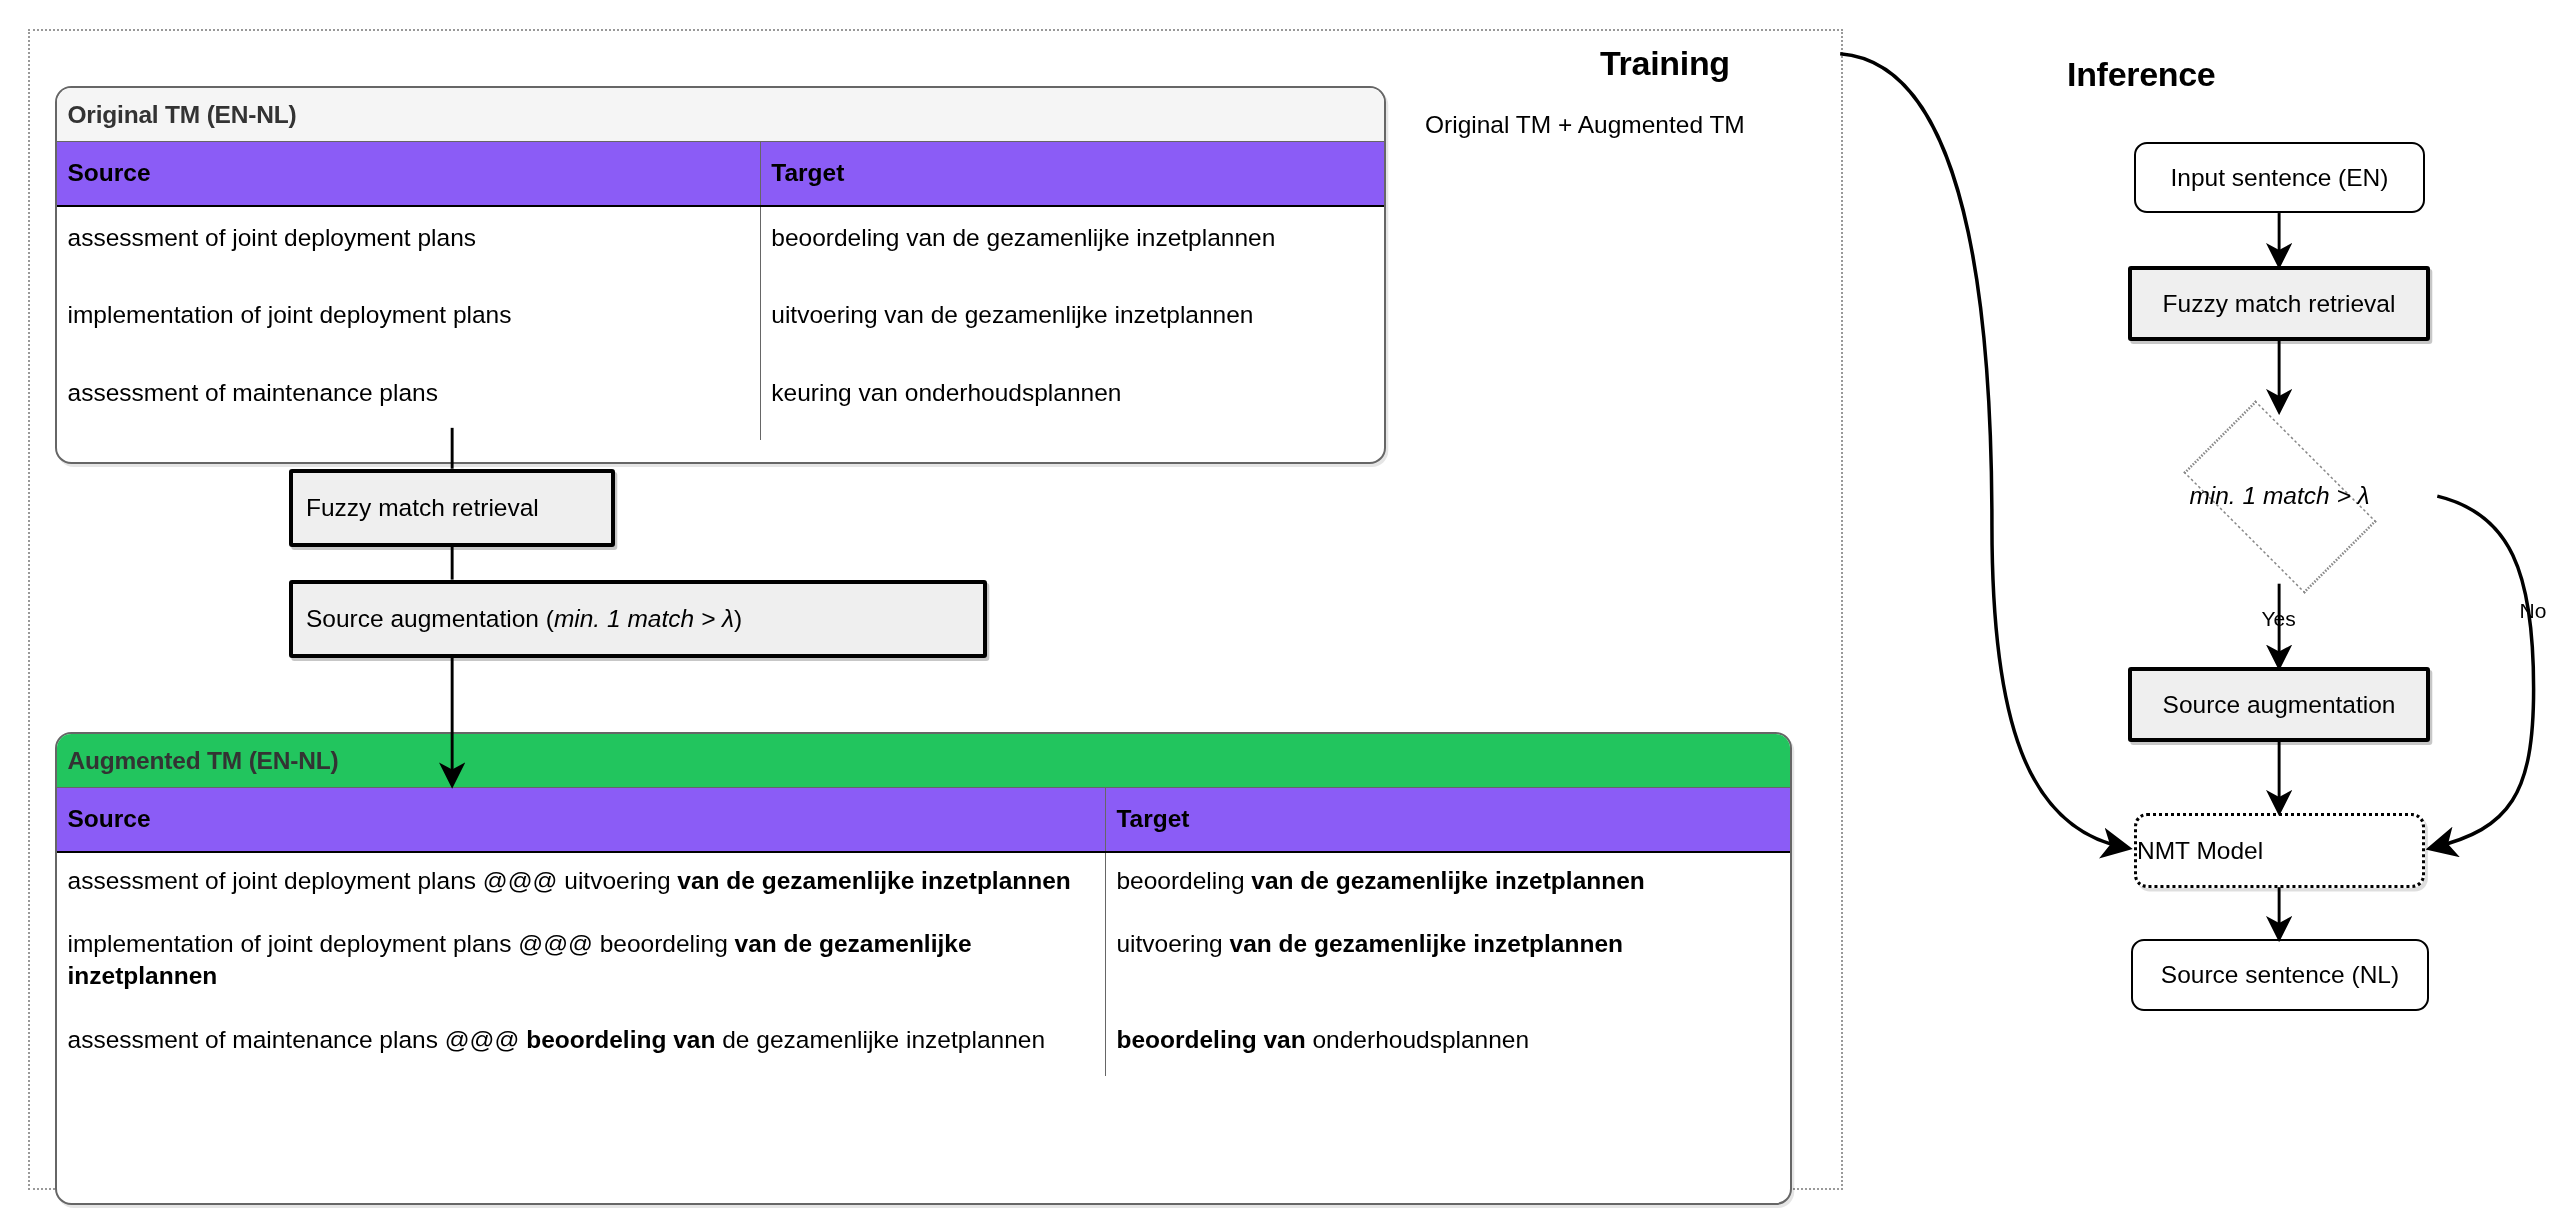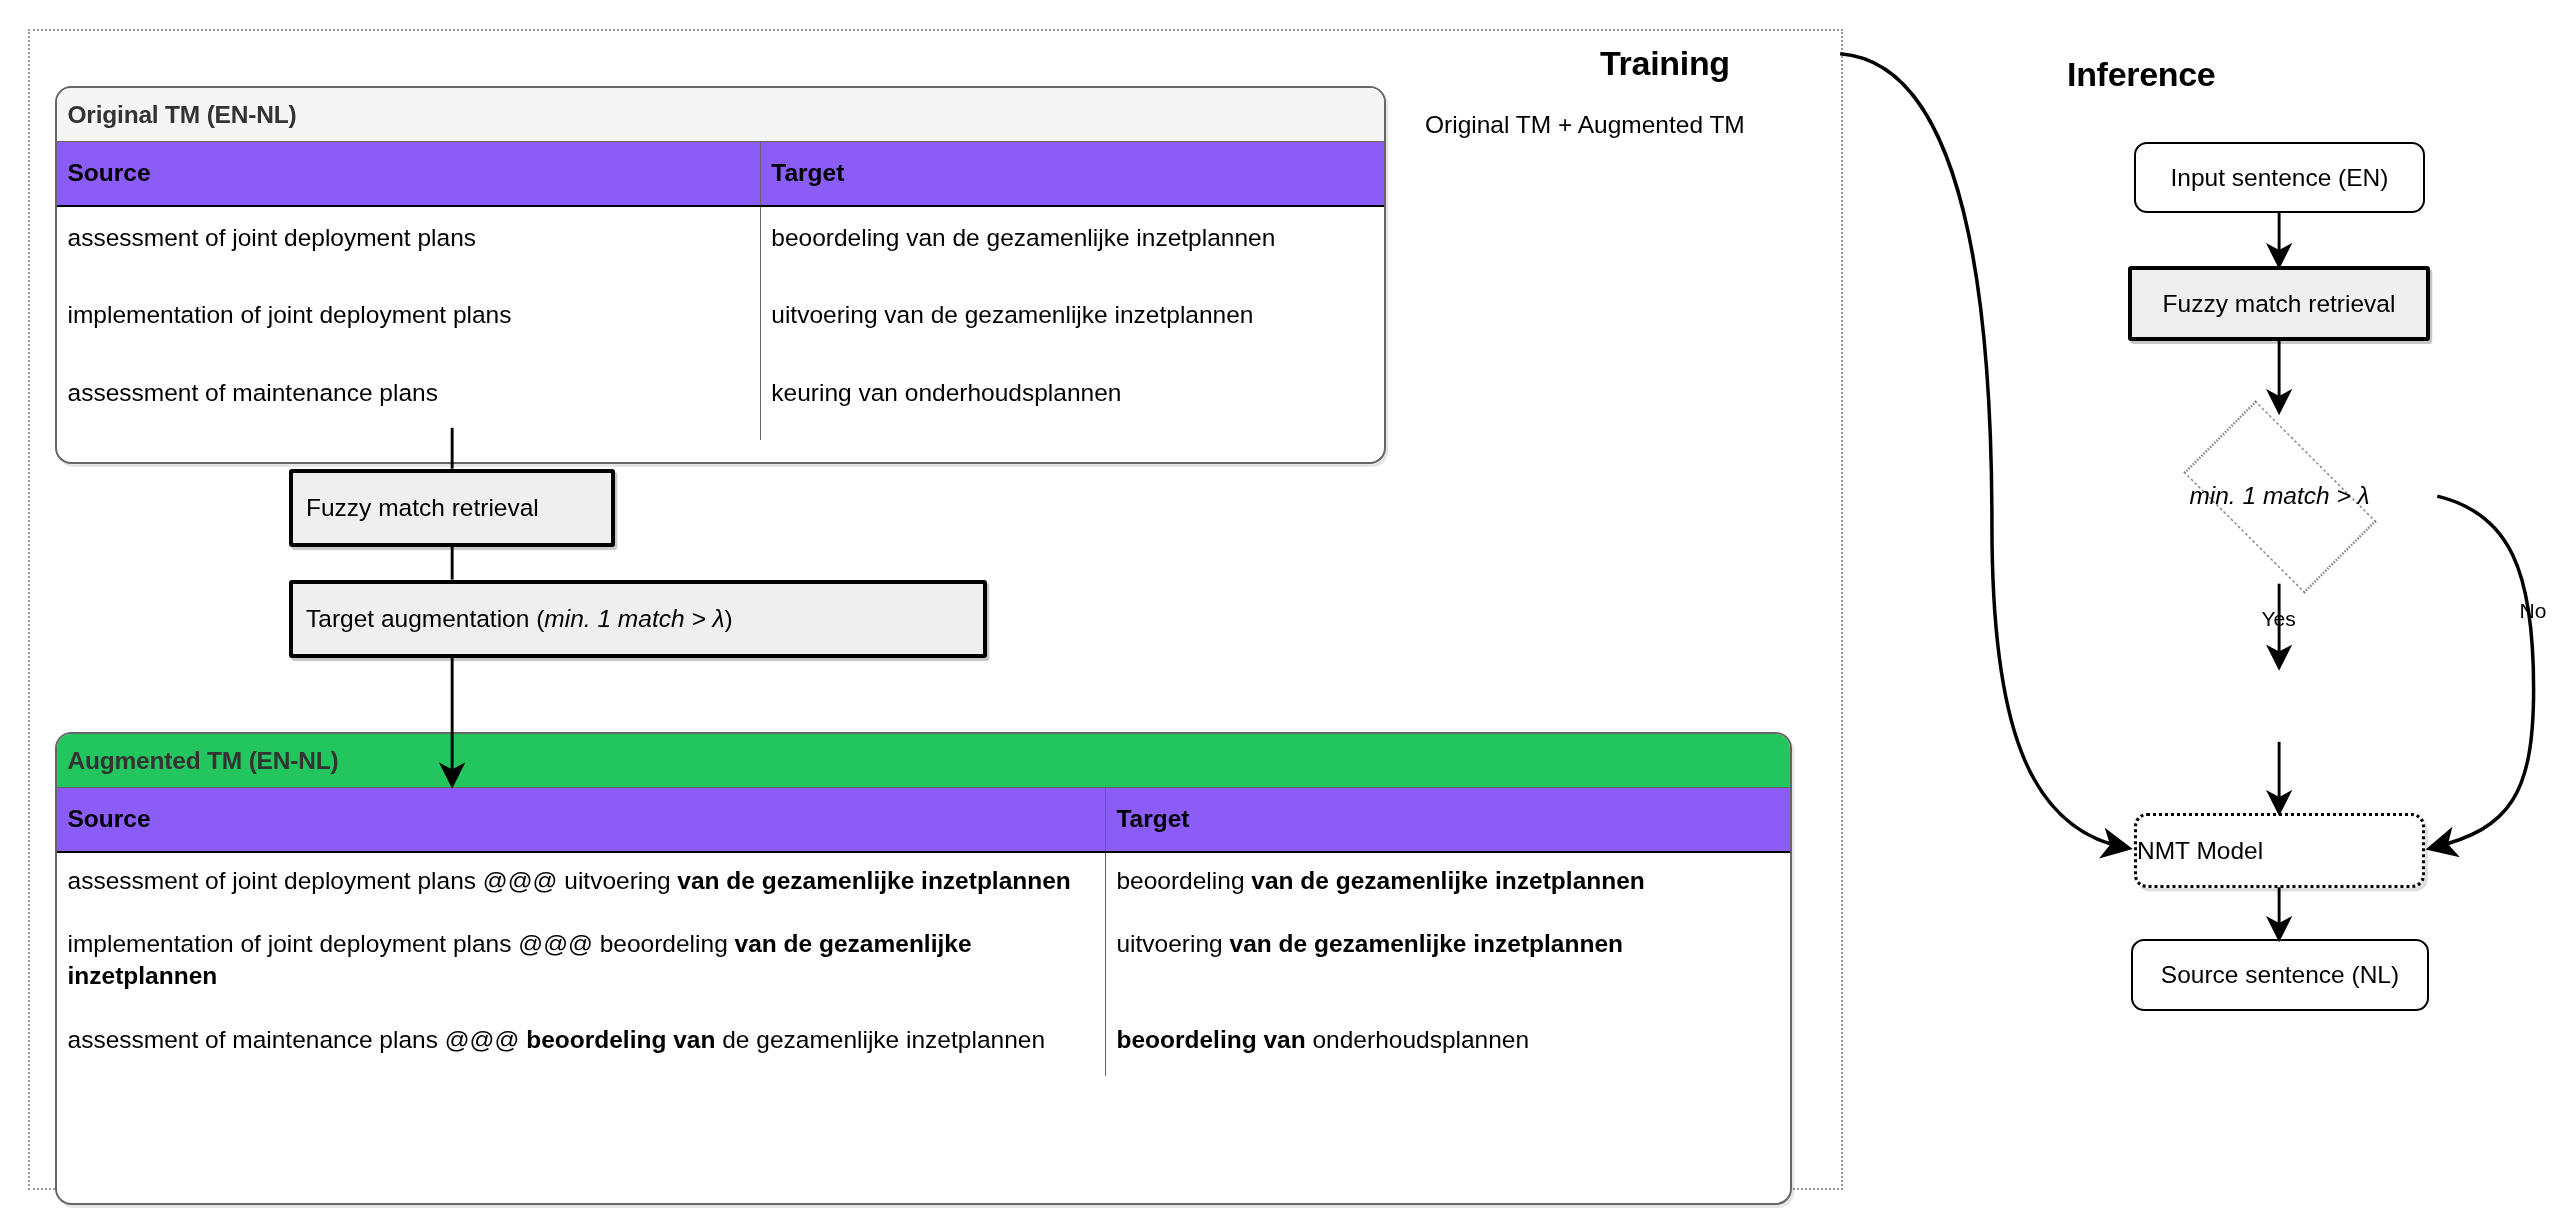--- a/index.html
+++ b/index.html
@@ -228,21 +228,21 @@
         </tr>
       </tbody>
     </table>
   </div>
 
   <div class="proc-box" id="train-fuzzy">
     <span>Fuzzy match retrieval</span>
   </div>
 
   <div class="proc-box" id="train-srcaug">
-    <span>Target augmentation (</span>
+    <span>Source augmentation (</span>
       <span style="font-style:italic">min. 1 match &gt; λ</span>
       <span>)</span>
   </div>
 
   <div class="tm-card" id="augmented-tm">
     <div class="tm-title grey">Augmented TM (EN-NL)</div>
     <table class="tm-table">
       <thead>
         <tr>
           <th style="width:60.5%">Source</th>
@@ -277,20 +277,23 @@
   </div>
 
   <div id="inf-diamond">
     <div class="dia-shape"></div>
     <div class="dia-label">min. 1 match &gt; λ</div>
   </div>
 
   <div class="edge-label" id="label-yes">Yes</div>
   <div class="edge-label" id="label-no">No</div>
 
+  <div class="proc-box centered" id="inf-srcaug">
+    <span>Source augmentation</span>
+  </div>
 
   <div class="dotted-box" id="inf-nmt">
     <span>NMT Model</span>
   </div>
 
   <div class="plain-box" id="inf-output">
     <span>Source sentence (NL)</span>
   </div>
 
   <svg class="overlay" viewBox="0 0 4412 2073" xmlns="http://www.w3.org/2000/svg">

